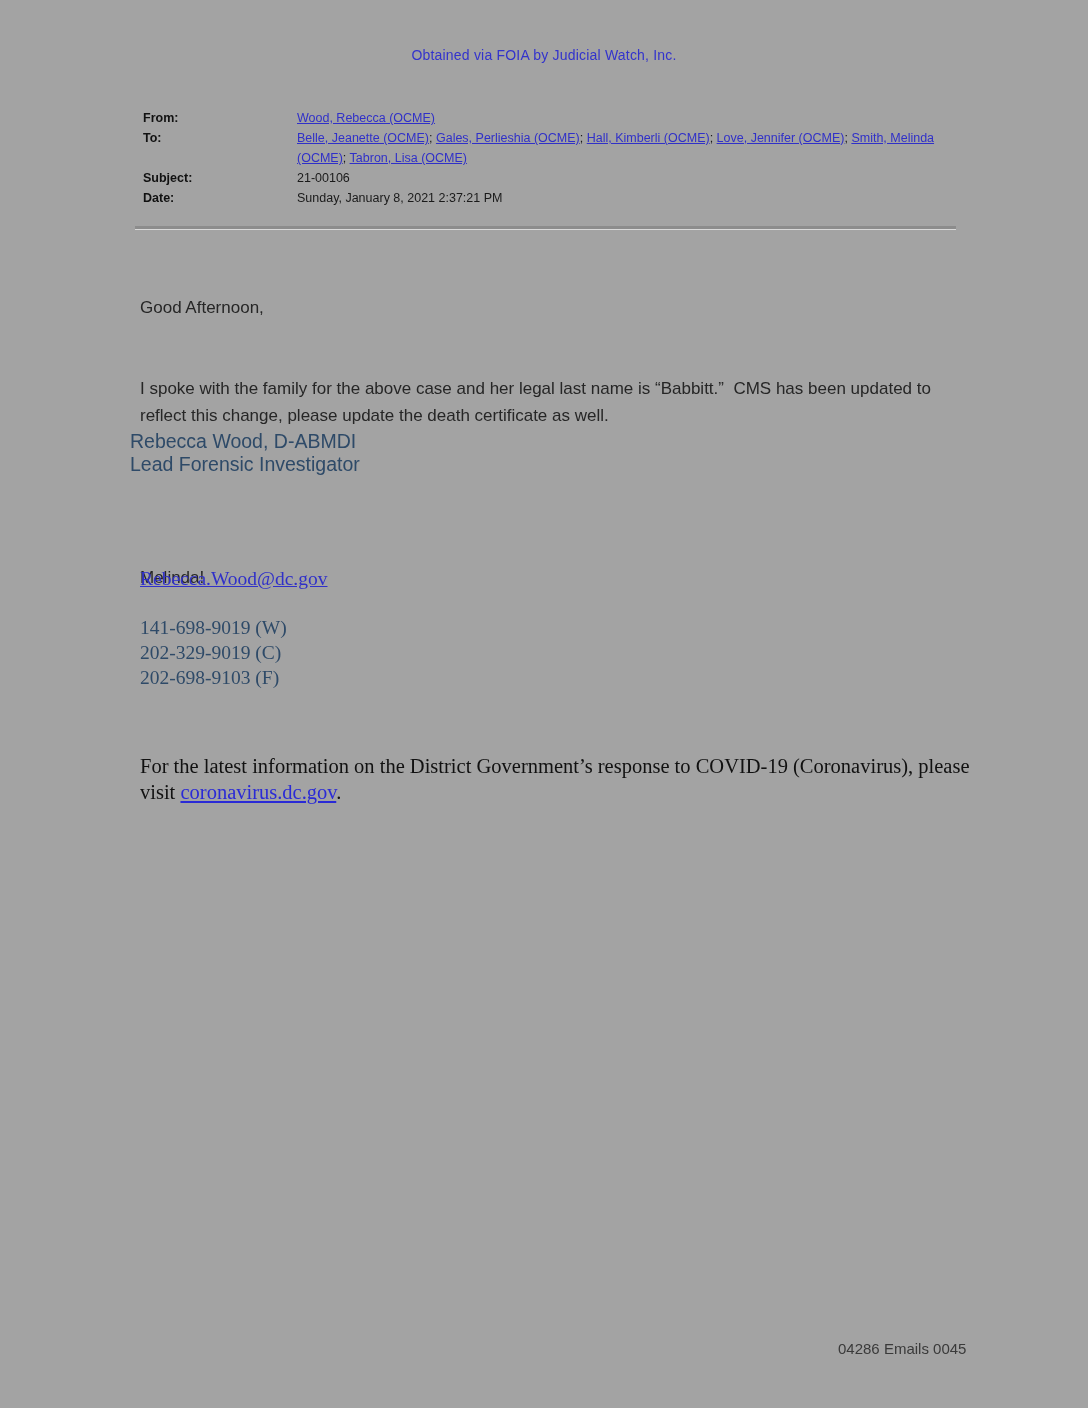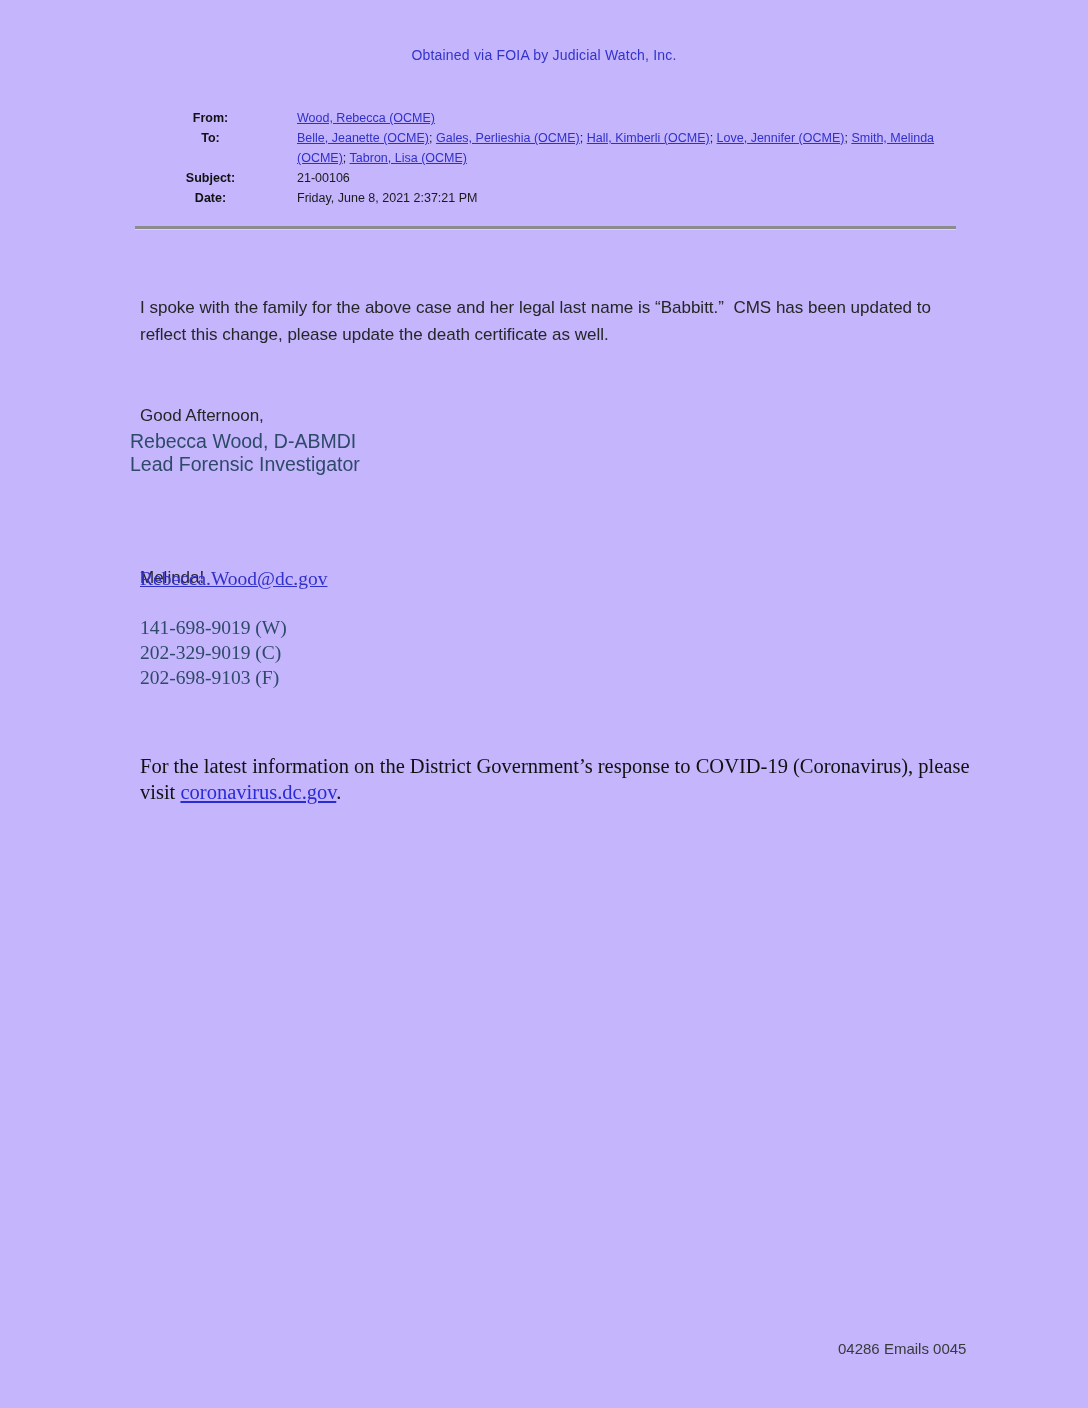--- a/index.html
+++ b/index.html
@@ -1,21 +1,21 @@
 <!DOCTYPE html>
 <html><head>
 <meta charset="utf-8">
 <style>
   * { margin: 0; padding: 0; box-sizing: border-box; }
   html, body { background: #ffffff; }
   .page {
     position: relative;
     width: 1088px;
     height: 1408px;
-    background: #c4b5fd;
+    background: #a3a3a3;
     font-family: "Liberation Sans", sans-serif;
     overflow: hidden;
   }
   .foia-banner {
     position: absolute;
     top: 47px;
     left: 0;
     width: 100%;
     text-align: center;
     font-size: 14px;
@@ -30,21 +30,20 @@
     font-size: 12.5px;
     color: #1a1a1a;
   }
   .hrow { display: flex; }
   .hlabel {
     width: 135px;
     flex-shrink: 0;
     font-weight: bold;
     color: #111111;
     line-height: 20px;
-    text-align: center;
   }
   .hvalue {
     flex: 1;
     line-height: 20px;
     word-wrap: break-word;
     margin-left: 19px;
   }
   .hlink, .hvalue a {
     color: #3030c8;
     text-decoration: underline;
@@ -147,29 +146,29 @@
     <div class="hrow">
       <span class="hlabel">To:</span>
       <span class="hvalue"><a href="#" class="hlink">Belle, Jeanette (OCME)</a>; <a href="#" class="hlink">Gales, Perlieshia (OCME)</a>; <a href="#" class="hlink">Hall, Kimberli (OCME)</a>; <a href="#" class="hlink">Love, Jennifer (OCME)</a>; <a href="#" class="hlink">Smith, Melinda (OCME)</a>; <a href="#" class="hlink">Tabron, Lisa (OCME)</a></span>
     </div>
     <div class="hrow">
       <span class="hlabel">Subject:</span>
       <span class="hvalue">21-00106</span>
     </div>
     <div class="hrow">
       <span class="hlabel">Date:</span>
-      <span class="hvalue">Friday, June 8, 2021 2:37:21 PM</span>
+      <span class="hvalue">Sunday, January 8, 2021 2:37:21 PM</span>
     </div>
   </div>
 
   <div class="divider"></div>
 
   <div class="body-block">
+    <div>Good Afternoon,</div>
     <div>I spoke with the family for the above case and her legal last name is “Babbitt.”  CMS has been updated to reflect this change, please update the death certificate as well.</div>
-    <div>Good Afternoon,</div>
     <div class="spacer-line"></div>
     <div>Melinda!</div>
   </div>
 
   <div class="sig-id">
     <div>Rebecca Wood, D-ABMDI</div>
     <div>Lead Forensic Investigator</div>
   </div>
 
 

